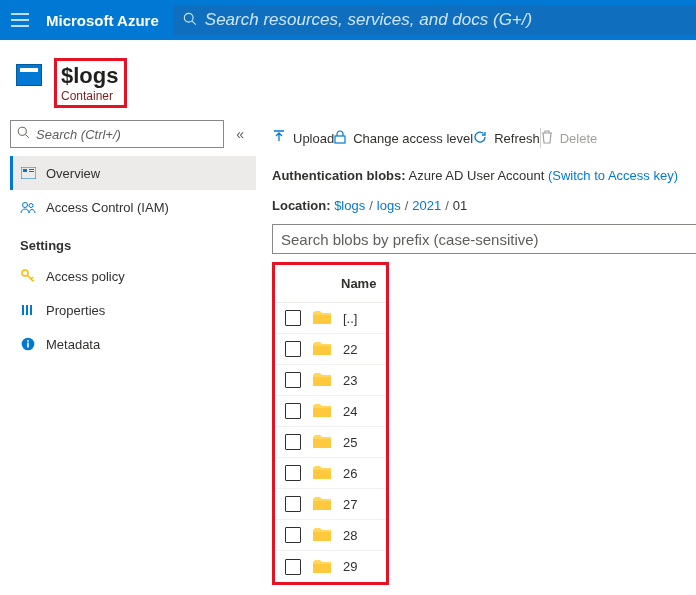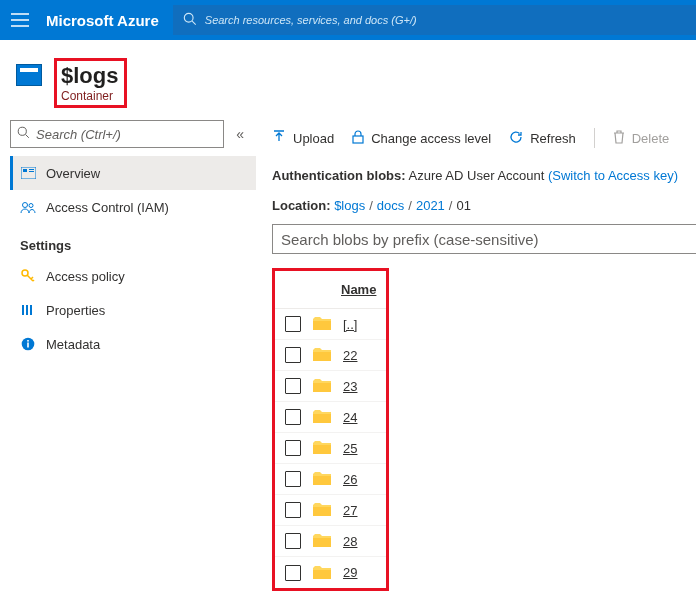--- a/index.html
+++ b/index.html
@@ -2,21 +2,21 @@
 <html><head>
   <meta charset="utf-8">
   <style>
     * { box-sizing: border-box; margin: 0; padding: 0; font-family: 'Segoe UI', Arial, sans-serif; }
     body { width: 696px; height: 595px; overflow: hidden; background: #fff; font-size: 13px; color: #323130; }
     
     .top-bar { height: 40px; background: #0078d4; display: flex; align-items: center; padding: 0 8px; gap: 14px; }
     .hamburger { color: #fff; width: 24px; height: 24px; display: flex; align-items: center; justify-content: center; cursor: pointer; }
     .brand { color: #fff; font-weight: 600; font-size: 15px; }
     .global-search { flex: 1; background: #106ebe; height: 30px; display: flex; align-items: center; padding: 0 10px; margin-right: -8px; }
-    .global-search input { flex: 1; background: transparent; border: none; color: #cde6f7; font-size: 11px; outline: none; font-style: italic; }
+    .global-search input { flex: 1; background: transparent; border: none; color: #cde6f7; font-size: 17px; outline: none; font-style: italic; }
     .global-search input::placeholder { color: #cde6f7; }
     .search-icon-g { color: #cde6f7; margin-right: 8px; }
     
     .page-header { padding: 18px 16px 6px 16px; display: flex; align-items: flex-start; gap: 12px; }
     .container-icon { width: 26px; height: 22px; background: #0078d4; border: 1px solid #005a9e; margin-top: 6px; position: relative; }
     .container-icon::before { content: ""; position: absolute; top: 3px; left: 3px; right: 3px; height: 4px; background: #fff; }
     .title-box { border: 3px solid #e81123; padding: 2px 6px 2px 4px; }
     .title-main { font-size: 22px; font-weight: 600; color: #201f1e; }
     .title-sub { font-size: 12px; color: #7f1d1d; }
     
@@ -29,37 +29,37 @@
     .side-search input::placeholder { color: #605e5c; }
     .collapse-btn { font-size: 14px; color: #605e5c; cursor: pointer; padding: 4px; }
     
     .nav-item { height: 34px; display: flex; align-items: center; gap: 10px; padding: 0 10px; cursor: pointer; position: relative; }
     .nav-item.active { background: #edebe9; }
     .nav-item.active::before { content: ""; position: absolute; left: 0; top: 0; bottom: 0; width: 3px; background: #0078d4; }
     .nav-icon { width: 16px; display: flex; justify-content: center; color: #0078d4; }
     .nav-group-label { font-weight: 600; padding: 14px 10px 6px 10px; color: #323130; font-size: 13px; }
     
     .main { flex: 1; padding: 6px 0 0 16px; overflow: hidden; }
-    .toolbar { display: flex; align-items: center; gap: 18px; height: 36px; font-size: 13px; }
+    .toolbar { display: flex; align-items: center; height: 36px; font-size: 13px; }
     .tool-btn { display: flex; align-items: center; gap: 7px; cursor: pointer; color: #323130; }
     .tool-btn .ti { color: #0078d4; }
     .tool-btn.disabled { color: #a19f9d; cursor: default; }
     .tool-btn.disabled .ti { color: #a19f9d; }
     .divider { width: 1px; height: 20px; background: #d2d0ce; }
     
     .meta-row { margin-top: 10px; font-size: 13px; line-height: 20px; }
     .meta-row b { font-weight: 600; }
     .link { color: #0078d4; cursor: pointer; }
     .crumb-sep { color: #605e5c; margin: 0 4px; }
     
     .blob-search { margin-top: 8px; height: 30px; border: 1px solid #8a8886; border-right: none; display: flex; align-items: center; padding: 0 8px; }
     .blob-search input { flex: 1; border: none; outline: none; font-size: 15px; }
     .blob-search input::placeholder { color: #605e5c; }
     
-    .table-wrap { margin-top: 14px; border: 3px solid #e81123; display: inline-block; padding: 0; text-decoration: underline; }
+    .table-wrap { margin-top: 8px; border: 3px solid #e81123; display: inline-block; padding: 0; }
     .table-head { display: flex; align-items: center; height: 38px; padding: 0 10px; gap: 12px; border-bottom: 1px solid #edebe9; }
     .col-check { width: 18px; }
     .col-name-h { font-weight: 700; font-size: 13px; padding-left: 26px; }
     .row { display: flex; align-items: center; height: 31px; padding: 0 10px; gap: 12px; border-bottom: 1px solid #f3f2f1; }
     .row:last-child { border-bottom: none; }
     .checkbox { width: 16px; height: 16px; border: 1px solid #323130; background: #fff; border-radius: 1px; cursor: pointer; }
     .folder-icon { width: 18px; height: 14px; position: relative; }
     .folder-icon svg { display: block; }
     .row-name { font-size: 13px; padding-right: 12px; min-width: 20px; }
     
@@ -202,21 +202,21 @@
       </div>
     </div>
     
     <div class="meta-row">
       <b>Authentication blobs:</b>
       <span>Azure AD User Account</span>
       <span class="link">(Switch to Access key)</span>
     </div>
     <div class="meta-row">
       <b>Location:</b>
-      <span class="link">$logs</span><span class="crumb-sep">/</span><span class="link">docs</span><span class="crumb-sep">/</span><span class="link">2021</span><span class="crumb-sep">/</span><span>01</span>
+      <span class="link">$logs</span><span class="crumb-sep">/</span><span class="link">logs</span><span class="crumb-sep">/</span><span class="link">2021</span><span class="crumb-sep">/</span><span>01</span>
     </div>
     
     <div class="blob-search">
       <input placeholder="Search blobs by prefix (case-sensitive)" style="">
     </div>
     
     <div class="table-wrap">
       <div class="table-head">
         <div class="col-check"></div>
         <div class="col-name-h">Name</div>

